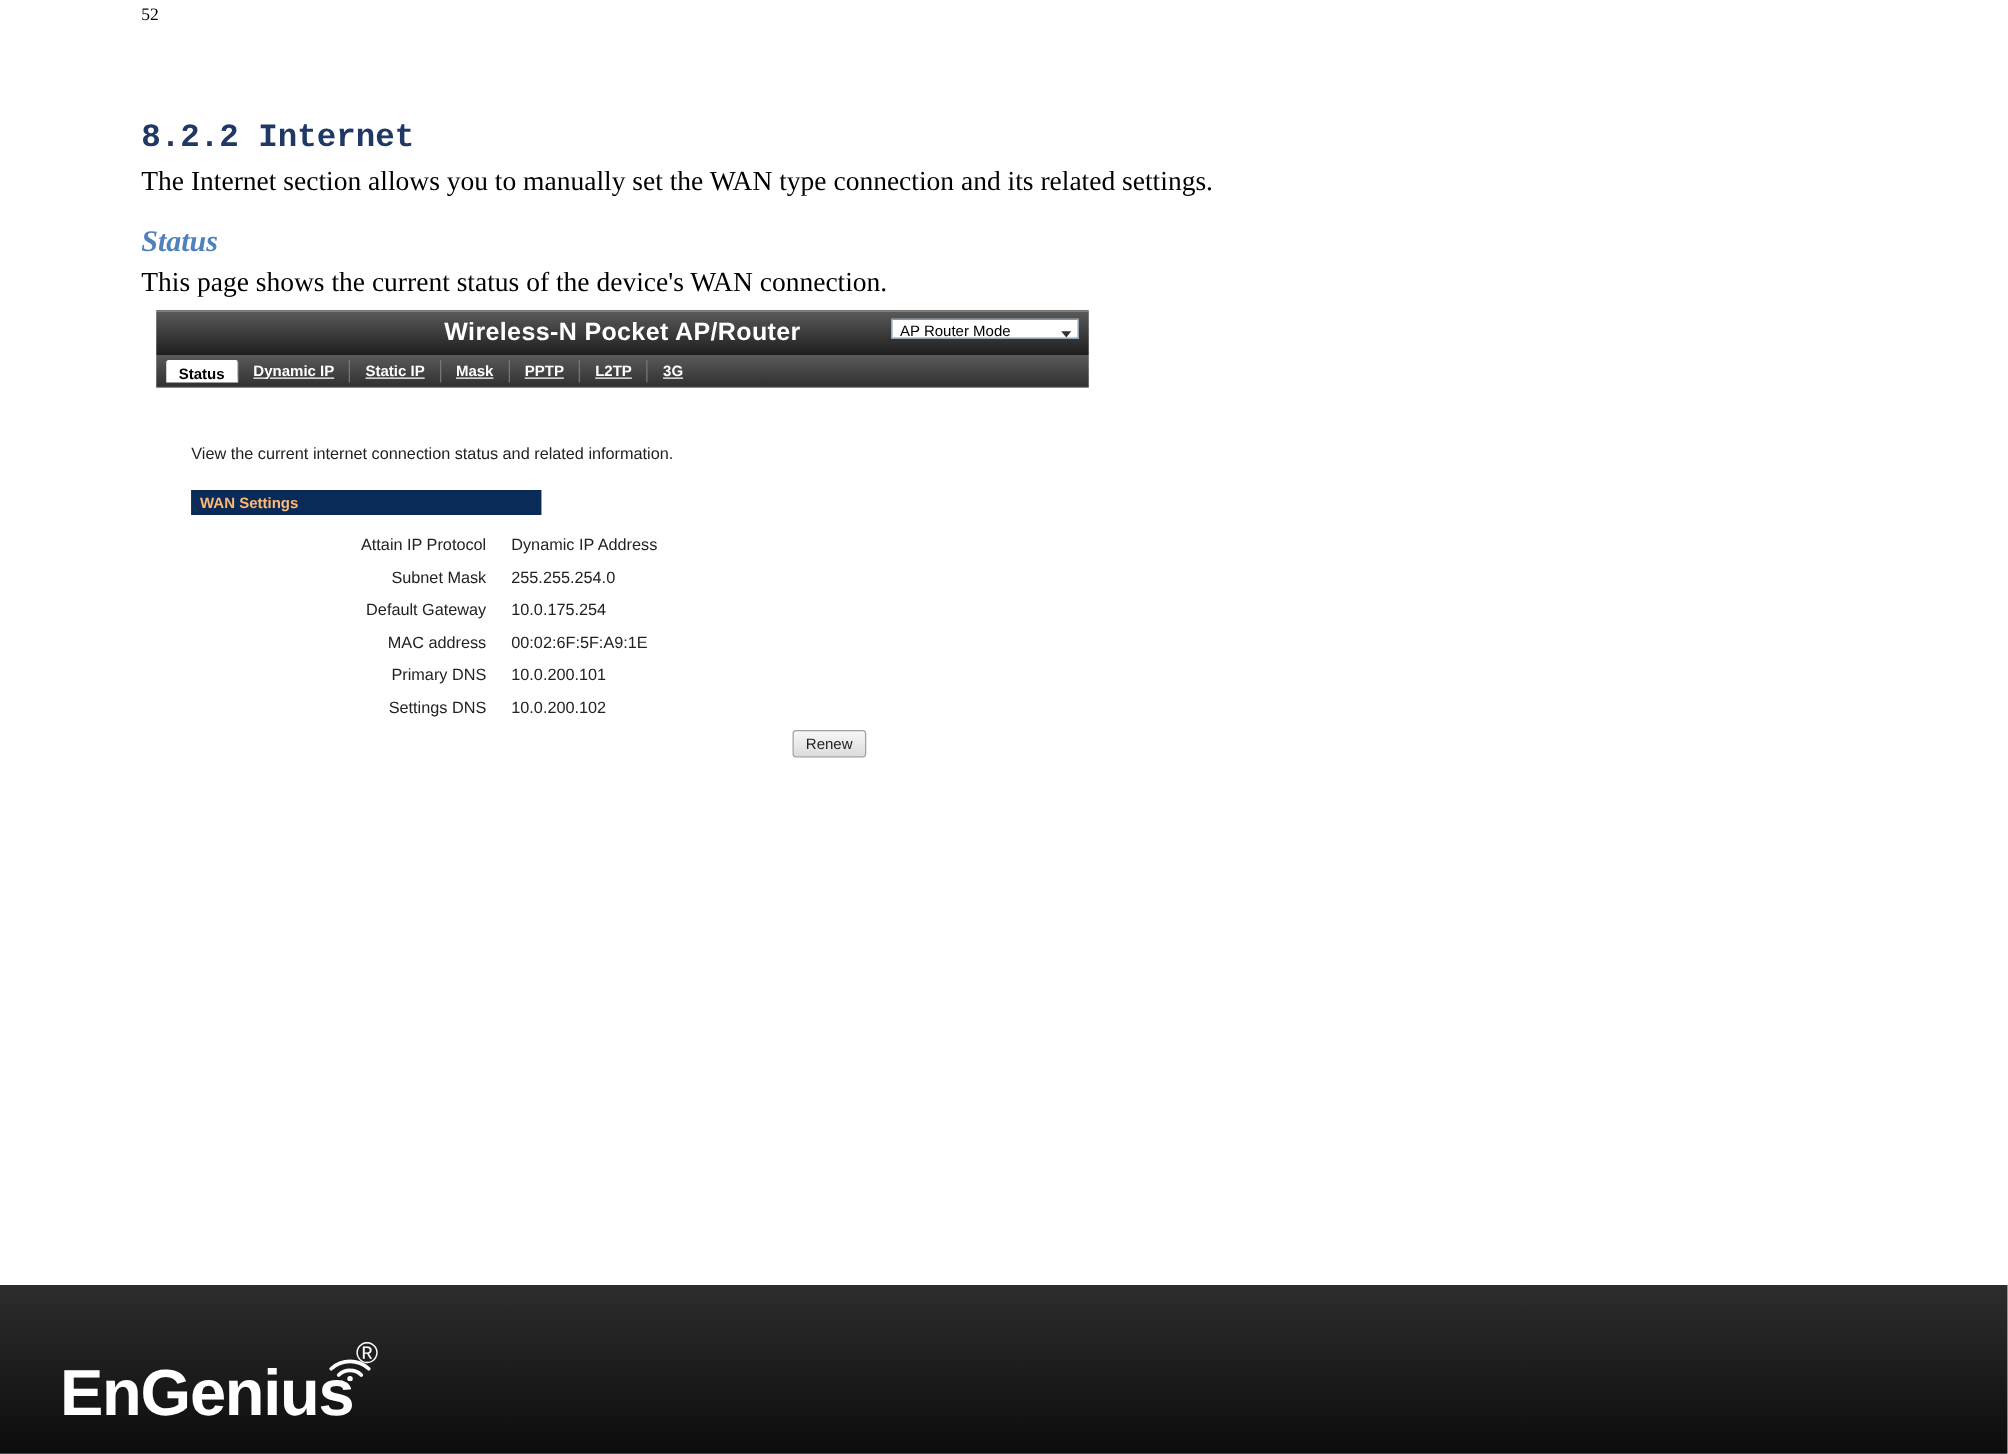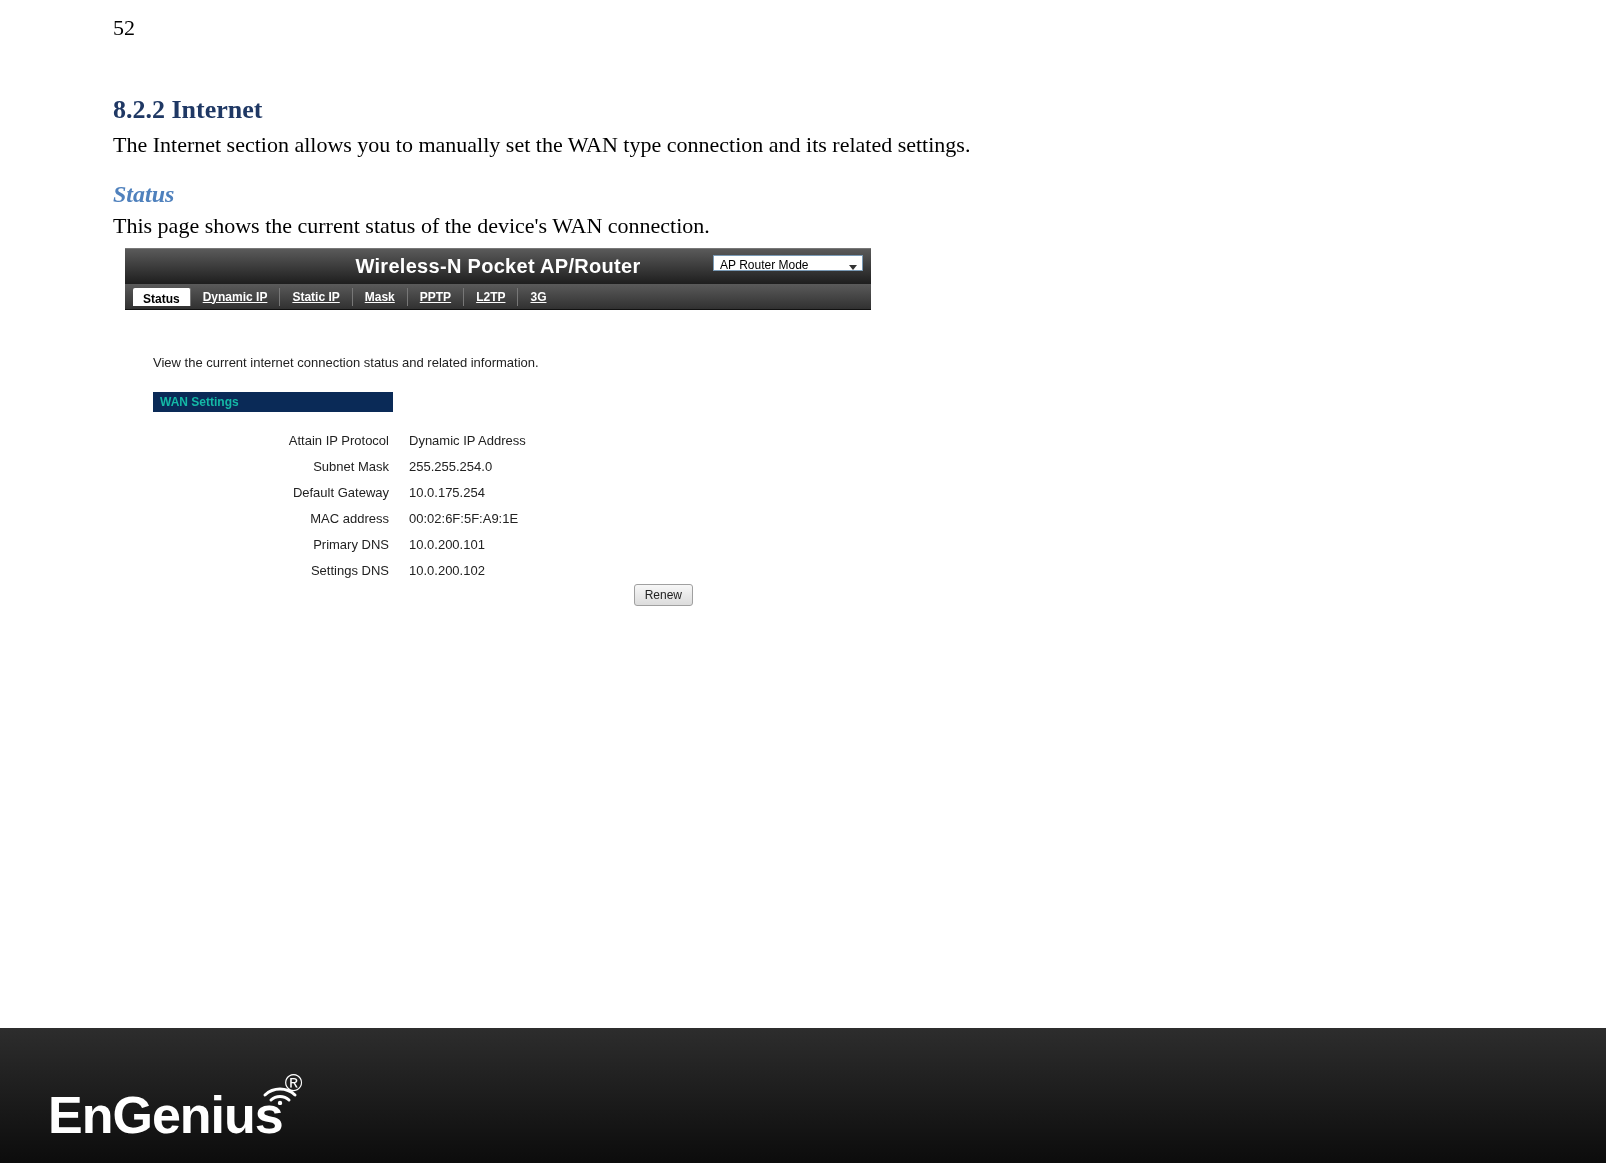--- a/index.html
+++ b/index.html
@@ -2,23 +2,23 @@
 <html><head>
 <meta charset="utf-8">
 <style>
   * { box-sizing: border-box; }
   html, body { margin:0; padding:0; }
   body {
     width:1606px; height:1163px;
     font-family: "Times New Roman", Times, serif;
     background:#ffffff; position:relative; color:#000;
   }
-  .page-num { position:absolute; left:113px; top:5px; font-size:22px;margin-top:10px; }
+  .page-num { position:absolute; left:113px; top:5px; font-size:14px; }
   .content { position:absolute; left:113px; top:95px; width:1380px; }
-  .h1 { font-size:26px; font-weight:bold; color:#1f3864; margin:0 0 6px 0; font-family:Liberation Serif, serif; }
+  .h1 { font-size:26px; font-weight:bold; color:#1f3864; margin:0 0 6px 0; font-family:Liberation Mono, monospace; }
   .p  { font-size:22px; margin:0 0 22px 0; line-height:1.25; }
   .h2 { font-size:24px; font-style:italic; font-weight:bold; color:#4f81bd; margin:0 0 4px 0; font-family:"Times New Roman", serif;}
   
   .ui { position:absolute; left:125px; top:248px; width:746px;
         font-family: Verdana, Geneva, Tahoma, sans-serif; font-size:12px; }
   .ui-top { position:relative; height:36px;
             background: linear-gradient(#5a5a5a,#1e1e1e); border-top:1px solid #777; }
   .ui-title { color:#fff; font-weight:bold; font-size:20px; text-align:center; line-height:34px;
               font-family: Arial, sans-serif; letter-spacing:.3px;}
   .mode-select { position:absolute; right:8px; top:6px; width:150px; height:16px;
@@ -29,24 +29,24 @@
   .tabbar { height:26px; background:linear-gradient(#5a5a5a,#313131); display:flex; align-items:center;
             padding:0 0 0 8px; gap:0; border-bottom:1px solid #111;}
   .tab { color:#fff; font-size:12px; font-weight:bold; text-decoration:underline;
          padding:0 12px; height:18px; line-height:18px; border-right:1px solid #777; cursor:pointer;
          font-family: Tahoma, Verdana, sans-serif; white-space:nowrap;}
   .tab:last-child{border-right:none;}
   .tab.active { background:#fff; color:#000; text-decoration:none; border-radius:2px 2px 0 0;
                 padding:2px 10px 0; margin-bottom:-1px;}
   .ui-body { padding:24px 16px 0 28px; color:#222; font-size:13px;margin-top:21px;}
   .ui-intro { margin:0 0 22px 0; }
-  .section-head { width:240px; background:#0a2a57; color:#14b8a6; font-weight:bold; font-size:12px;
+  .section-head { width:280px; background:#0a2a57; color:#fdba74; font-weight:bold; font-size:12px;
                   padding:2px 6px; border:1px solid #0a2a57;}
   .kv { margin-top:10px; }
-  .kv-row { display:flex; align-items:flex-end; height:26px;}
+  .kv-row { display:flex; align-items:center; height:26px;}
   .kv-label { width:256px; text-align:right; padding-right:20px; font-size:13px;}
   .kv-value { font-size:13px; }
   .renew-wrap { width:540px; text-align:right; margin-top:6px;}
   .renew-btn { display:inline-block; background:linear-gradient(#f7f7f7,#dcdcdc);
                border:1px solid #a0a0a0; border-radius:3px; padding:3px 10px; font-size:12px;
                font-family: Tahoma, sans-serif; cursor:pointer;}
   
   .footer { position:absolute; left:0; bottom:0; width:1606px; height:135px;
             background: linear-gradient(#2d2d2d,#0c0c0c);}
   .logo-wrap { position:absolute; left:48px; bottom:22px; color:#fff; display:flex; align-items:flex-end;}

